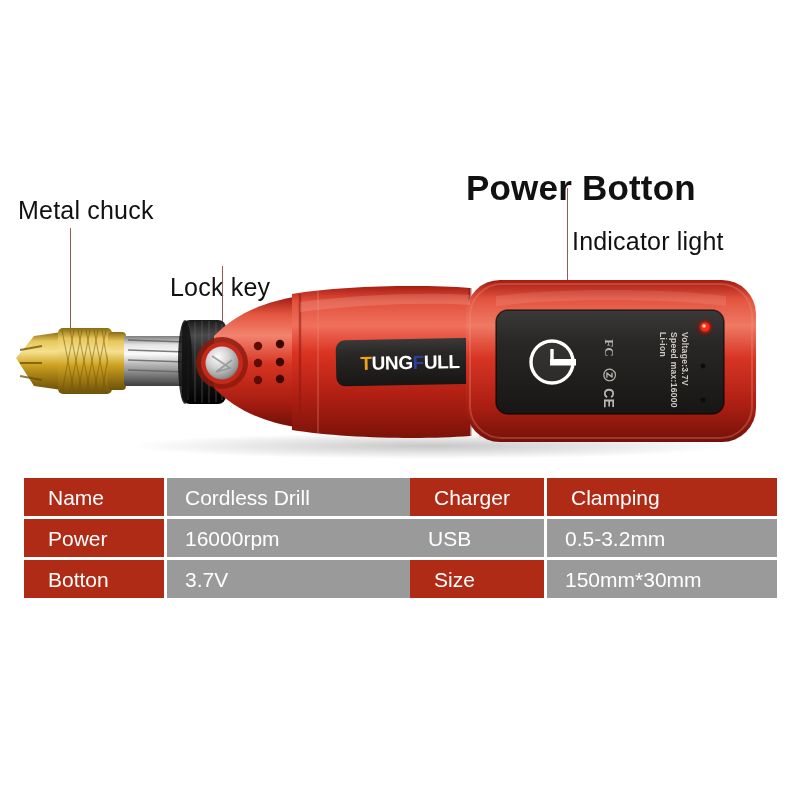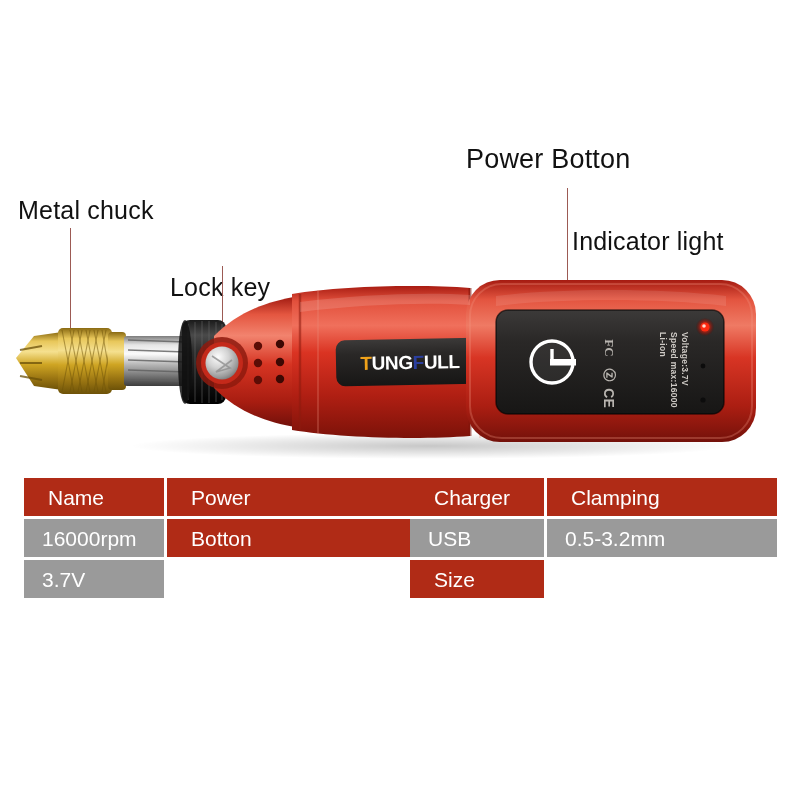--- a/index.html
+++ b/index.html
@@ -19,21 +19,21 @@
   
   .callout {
     position: absolute;
     color: #111111;
     font-weight: 400;
     white-space: nowrap;
     letter-spacing: 0.2px;
   }
   #label-metal-chuck { left: 18px;  top: 196px; font-size: 25px; }
   #label-lock-key    { left: 170px; top: 233px; font-size: 25px; margin-top: 40px; }
-  #label-power       { left: 466px; top: 144px; font-size: 27px; }
+  #label-power       { left: 466px; top: 168px; font-size: 35px; font-weight: bold; }
   #label-indicator   { left: 572px; top: 227px; font-size: 25px; }
 
   
   .leader {
     position: absolute;
     width: 1px;
     background: #9c5a54;
   }
   #leader-metal-chuck { left: 70px;  top: 228px; height: 134px; }
   #leader-lock-key    { left: 222px; top: 266px; height: 100px; }
@@ -375,29 +375,31 @@
 </div>
 
 <div id="cert-marks">
   <span class="cert" id="cert-fc">FC</span>
   <span class="cert" id="cert-wee">ⓩ</span>
   <span class="cert" id="cert-ce">CE</span>
 </div>
 
 <div class="spec-table" id="table-left">
   <div class="cell cell-key">Name</div>
+  <div class="cell cell-val">Cordless Drill</div>
 
   <div class="cell cell-key">Power</div>
   <div class="cell cell-val">16000rpm</div>
 
   <div class="cell cell-key">Botton</div>
   <div class="cell cell-val">3.7V</div>
 </div>
 
 <div class="spec-table" id="table-right">
   <div class="cell cell-key">Charger</div>
   <div class="cell cell-key">Clamping</div>
 
   <div class="cell cell-val">USB</div>
   <div class="cell cell-val">0.5-3.2mm</div>
 
   <div class="cell cell-key">Size</div>
+  <div class="cell cell-val">150mm*30mm</div>
 </div>
 
 </body></html>

